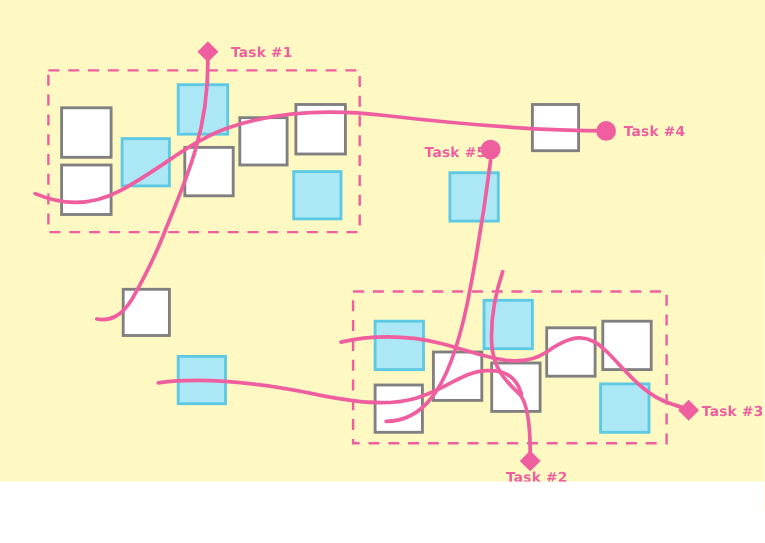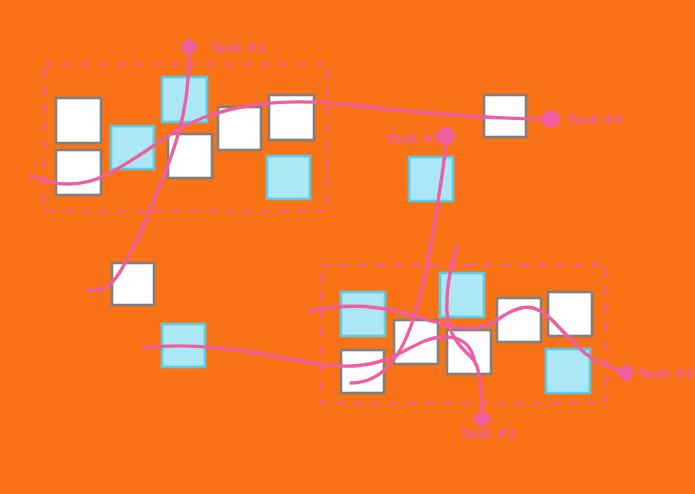--- a/index.html
+++ b/index.html
@@ -7,22 +7,22 @@
     margin: 0;
     padding: 0;
     background: #ffffff;
   }
   body {
     font-family: "DejaVu Sans", "Liberation Sans", sans-serif;
   }
   #canvas-wrap {
     position: relative;
     width: 695px;
-    height: 494px;
-    background: #f97316;
+    height: 438px;
+    background: #fef9c3;
     overflow: hidden;
   }
   svg#diagram {
     display: block;
     width: 695px;
     height: 494px;
   }
   .task-label {
     font-family: "DejaVu Sans", "Liberation Sans", sans-serif;
     font-size: 12.5px;

